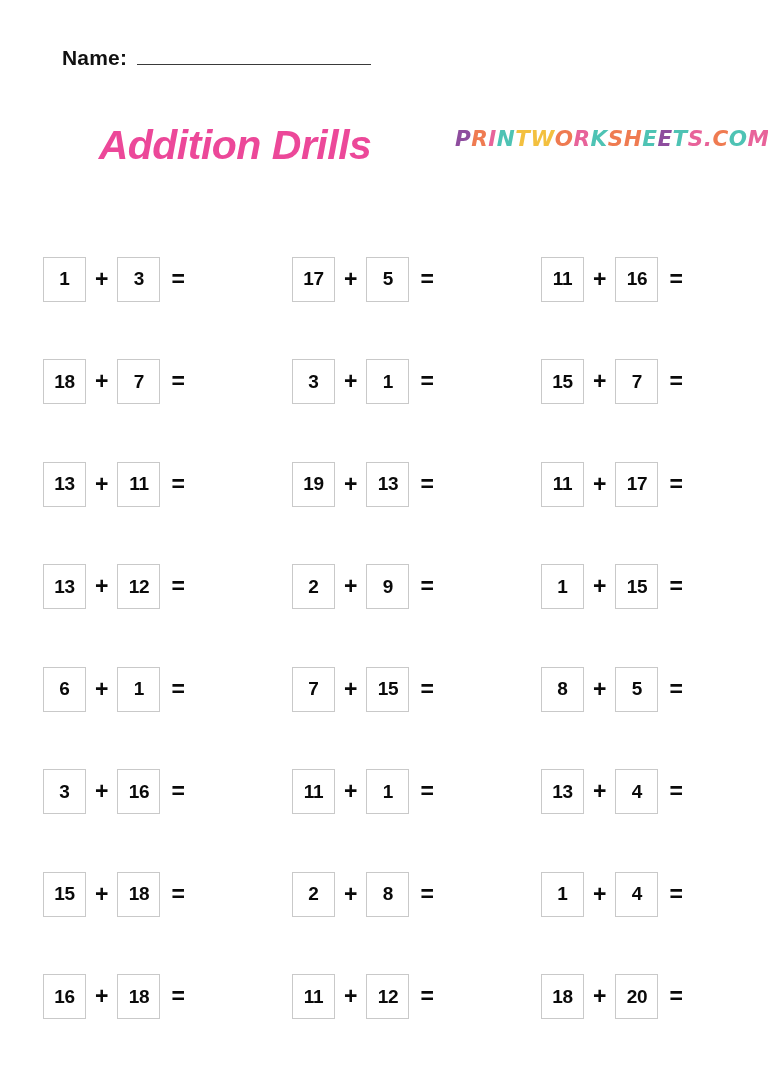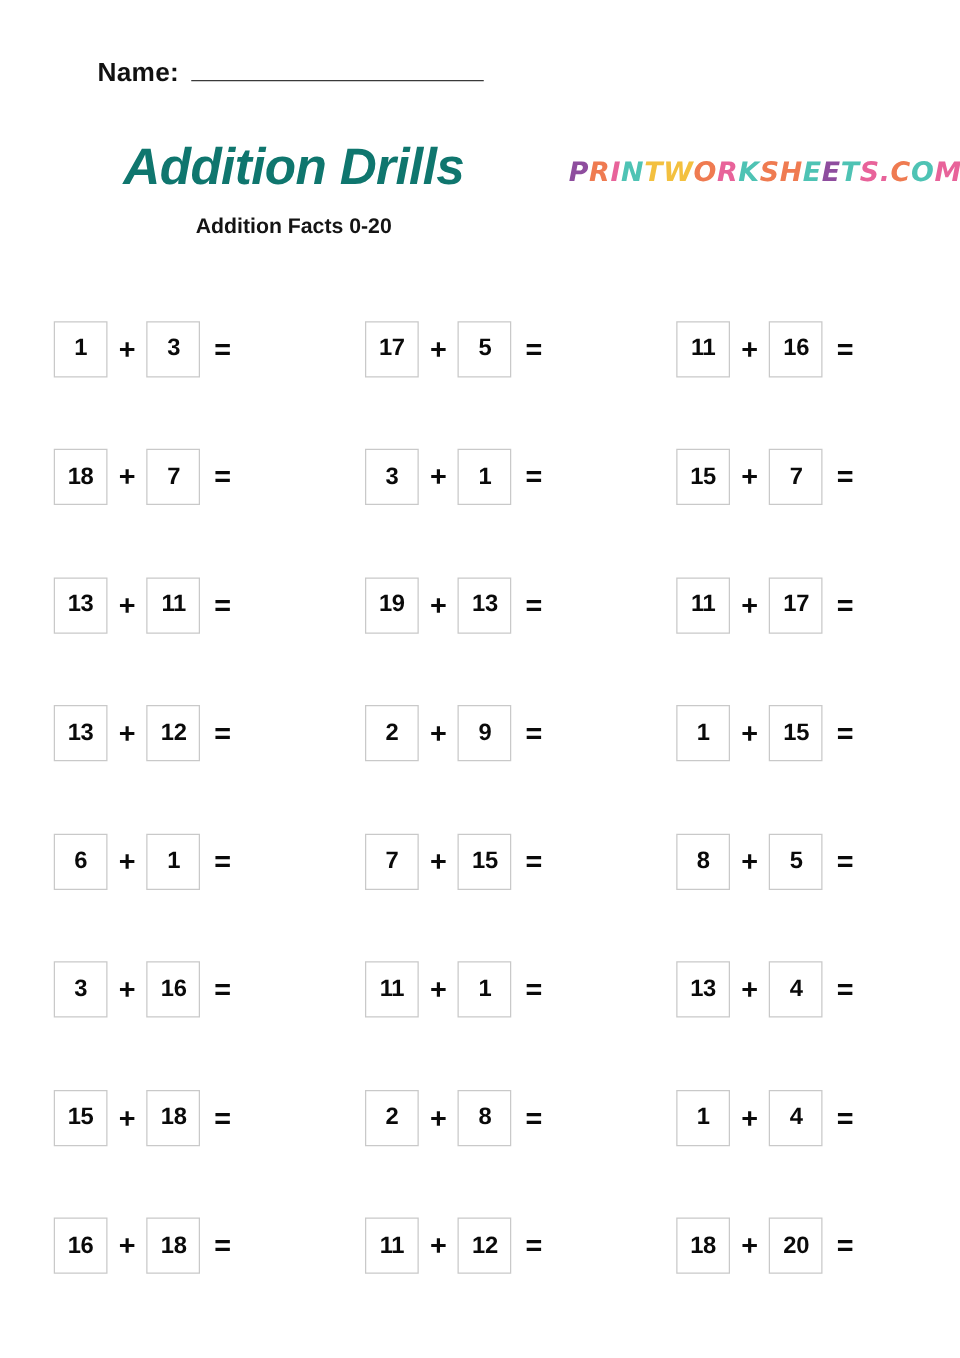--- a/index.html
+++ b/index.html
@@ -35,40 +35,40 @@
     letter-spacing: 0.2px;
     color: #111111;
     white-space: nowrap;
   }
   .field-line {
     display: inline-block;
     border-bottom: 1.6px solid #3a3a3a;
     height: 20px;
     margin-left: 10px;
   }
-  .field-name { left: 78px; top: 0; }
+  .field-name { left: 62px; top: 0; }
   .field-name .field-line { width: 234px; }
   .field-class { left: 451px; top: 0; }
   .field-class .field-line { width: 148px; }
 
   
   .title-block {
     position: absolute;
     top: 112px;
     left: 0;
     width: 470px;
     text-align: center;
   }
   .worksheet-title {
     font-size: 41px;
     font-weight: 700;
     font-style: italic;
     letter-spacing: -0.5px;
-    color: #0f766e;
-    margin: 0;
+    color: #ec4899;
+    margin: 12px;
     line-height: 1.05;
   }
   .worksheet-subtitle {
     font-size: 17px;
     font-weight: 600;
     color: #141414;
     margin-top: 14px;
     line-height: 1.42;
   }
   .worksheet-subtitle div { white-space: nowrap; }
@@ -159,21 +159,20 @@
 <div class="header-row">
   <div class="field field-name">
     <span class="field-label">Name:</span>
     <span class="field-line"></span>
   </div>
 </div>
 
 <div class="title-block">
   <h1 class="worksheet-title">Addition Drills</h1>
   <div class="worksheet-subtitle">
-    <div>Addition Facts 0-20</div>
   </div>
 </div>
 
 <div class="brand">
   <div class="brand-wordmark" id="brand-wordmark"><span style="color: rgb(142, 77, 158);">P</span><span style="color: rgb(239, 123, 81);">R</span><span style="color: rgb(232, 99, 154);">I</span><span style="color: rgb(78, 195, 180);">N</span><span style="color: rgb(243, 192, 63);">T</span><span style="color: rgb(243, 192, 63);">W</span><span style="color: rgb(239, 123, 81);">O</span><span style="color: rgb(232, 99, 154);">R</span><span style="color: rgb(78, 195, 180);">K</span><span style="color: rgb(239, 123, 81);">S</span><span style="color: rgb(239, 123, 81);">H</span><span style="color: rgb(78, 195, 180);">E</span><span style="color: rgb(142, 77, 158);">E</span><span style="color: rgb(78, 195, 180);">T</span><span style="color: rgb(232, 99, 154);">S</span><span style="color: rgb(232, 99, 154);">.</span><span style="color: rgb(239, 123, 81);">C</span><span style="color: rgb(78, 195, 180);">O</span><span style="color: rgb(232, 99, 154);">M</span></div>
 </div>
 
 <div class="problems" id="problems">
     <div class="problem-row">
       <div class="problem col-0">

